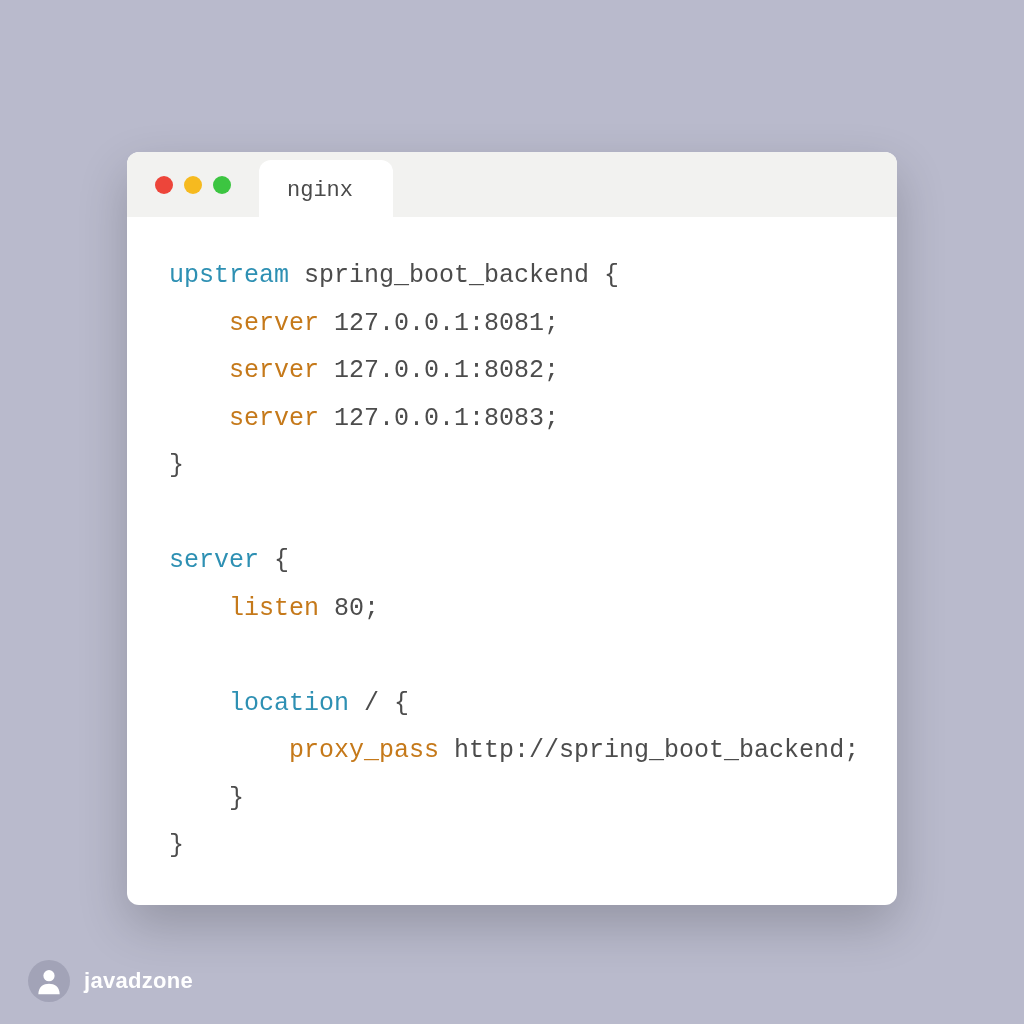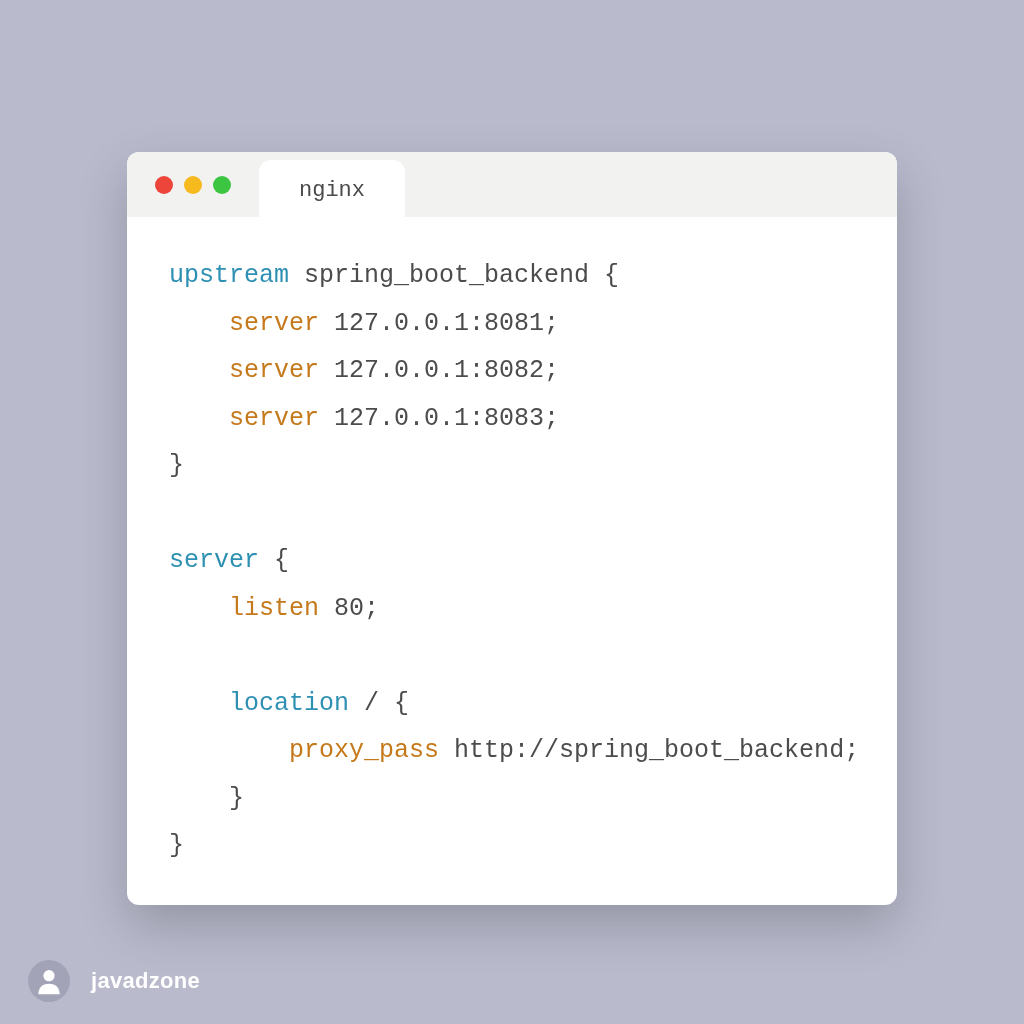--- a/index.html
+++ b/index.html
@@ -51,21 +51,21 @@
     
     .traffic-light.red { background: #ed453a; }
     .traffic-light.yellow { background: #f6ba1f; }
     .traffic-light.green { background: #3cc541; }
     
     .tab {
       position: absolute;
       left: 132px;
       bottom: 0;
       background: #ffffff;
-      padding: 18px 40px 14px 40px;
+      padding: 18px 40px 14px 28px;
       border-radius: 12px 12px 0 0;
       font-size: 22px;
       color: #4a4a4a;
       font-family: 'Consolas', 'Monaco', 'Courier New', monospace;
     }
     
     .code-area {
       padding: 35px 30px 35px 42px;
       font-family: 'Consolas', 'Monaco', 'Courier New', monospace;
       font-size: 25px;
@@ -77,21 +77,21 @@
     .tok-keyword { color: #2e90b3; }
     .tok-directive { color: #c5791a; }
     .tok-default { color: #4c4c4c; }
     
     .footer {
       position: absolute;
       left: 28px;
       bottom: 22px;
       display: flex;
       align-items: center;
-      gap: 21px;
+      gap: 14px;
     }
     
     .avatar {
       width: 42px;
       height: 42px;
       border-radius: 50%;
       background: #a2a3b7;
       display: flex;
       align-items: center;
       justify-content: center;

